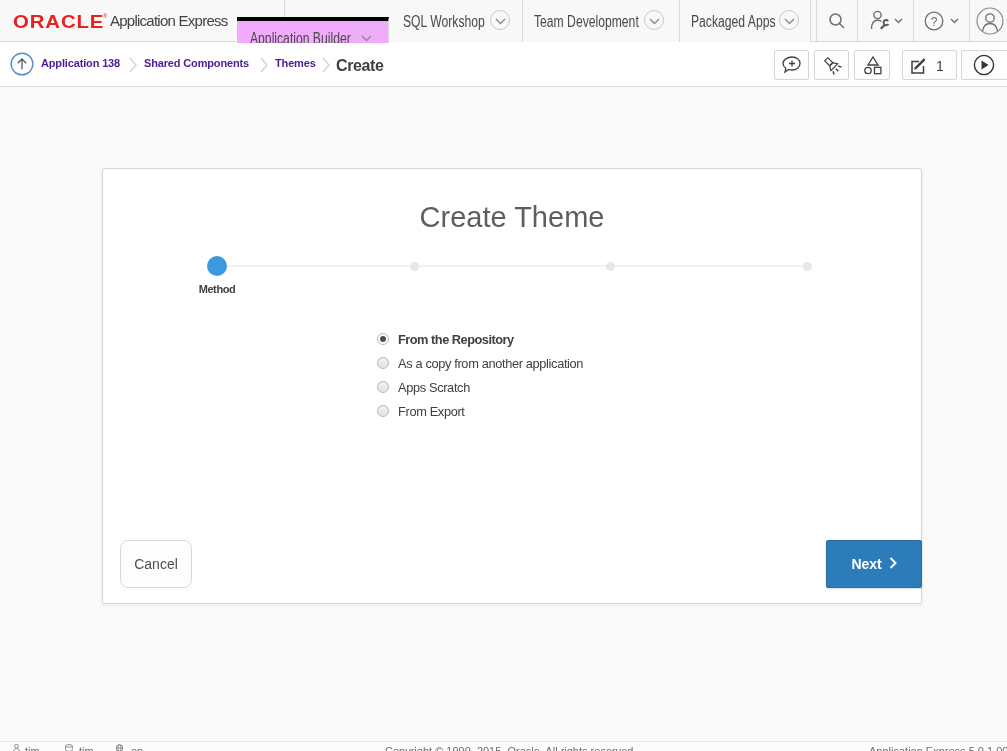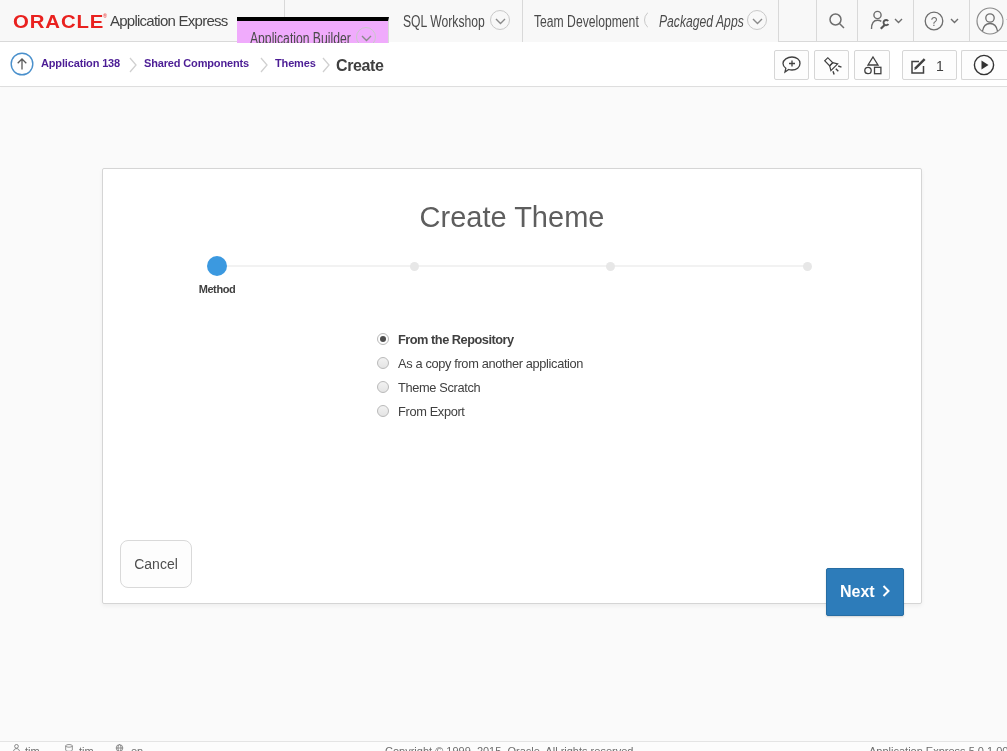--- a/index.html
+++ b/index.html
@@ -38,21 +38,21 @@
   #tdot-big { position:absolute; left:104px; top:87px; width:20px; height:20px; border-radius:50%; background:#3b99e0; }
   #tlabel { position:absolute; left:64px; top:113.5px; width:100px; text-align:center; font-size:11px; letter-spacing:-0.4px; font-weight:bold; color:#404040; }
 
   .radio-row { position:absolute; left:274px; height:24px; }
   .rb { position:absolute; left:0; top:0; width:12px; height:12px; border-radius:50%; border:1px solid #b9b9b9; background:linear-gradient(#f2f2f2,#e4e4e4); }
   .rb.sel { background:#fdfdfd; }
   .rb.sel::after { content:""; position:absolute; left:2px; top:2px; width:6px; height:6px; border-radius:50%; background:#4d4d4d; }
   .rlabel { position:absolute; left:21px; top:-1px; font-size:12.8px; letter-spacing:-0.35px; color:#404040; white-space:nowrap; }
 
   #cancel { position:absolute; left:17px; top:371px; width:72px; height:48px; background:#fdfdfd; border:1px solid #d9d9d9; border-radius:8px; font-size:14px; color:#4f4f4f; text-align:center; line-height:46px; }
-  #next { position:absolute; left:723px; top:371px; width:78px; height:48px; background:#2d7cba; border:1px solid #276da3; border-radius:2px; font-size:16px; font-weight:bold; color:#fff; text-align:center; line-height:46px; box-shadow:0 1px 2px rgba(0,0,0,0.15);margin-top:28px; }
+  #next { position:absolute; left:723px; top:371px; width:96px; height:48px; background:#2d7cba; border:1px solid #276da3; border-radius:2px; font-size:14px; font-weight:bold; color:#fff; text-align:center; line-height:46px; box-shadow:0 1px 2px rgba(0,0,0,0.15); }
 
   
   #footer { position:absolute; left:0; top:741px; width:1007px; height:10px; background:#fcfcfc; border-top:1px solid #e4e4e4; }
   .ftxt { position:absolute; top:3px; font-size:11px; color:#6d6d6d; white-space:nowrap; }
 </style>
 </head>
 <body>
 <div id="page">
 
   <div id="hdr">
@@ -79,21 +79,21 @@
       </span>
   </div>
   <div class="tab" style="left:523px; width:157px;">
     <span class="t" style="left:11px;">Team Development</span>
     <span class="chev-circ" style="left:121px;">
         <svg width="11" height="7" viewBox="0 0 11 7">
           <path d="M1 1 L5.5 5.5 L10 1" fill="none" stroke="#8a8a8a" stroke-width="1.4"></path>
         </svg>
       </span>
   </div>
-  <div class="tab" style="left:648px; width:131px;font-style:italic;">
+  <div class="tab" style="left:680px; width:131px;">
     <span class="t" style="left:11px;">Packaged Apps</span>
     <span class="chev-circ" style="left:99px;">
         <svg width="11" height="7" viewBox="0 0 11 7">
           <path d="M1 1 L5.5 5.5 L10 1" fill="none" stroke="#8a8a8a" stroke-width="1.4"></path>
         </svg>
       </span>
   </div>
 
   <div class="hicon" style="left:816px; width:41px;">
     <svg width="20" height="20" style="position:absolute;left:10px;top:11px;" viewBox="0 0 20 20">
@@ -201,21 +201,21 @@
       <div class="radio-row" style="top:164px;">
         <span class="rb sel"></span>
         <span class="rlabel" style="font-weight:bold; letter-spacing:-0.5px;">From the Repository</span>
       </div>
       <div class="radio-row" style="top:188px;">
         <span class="rb"></span>
         <span class="rlabel">As a copy from another application</span>
       </div>
       <div class="radio-row" style="top:212px;">
         <span class="rb"></span>
-        <span class="rlabel">Theme Scratch</span>
+        <span class="rlabel">Apps Scratch</span>
       </div>
       <div class="radio-row" style="top:236px;">
         <span class="rb"></span>
         <span class="rlabel">From Export</span>
       </div>
 
       <div id="cancel">Cancel</div>
       <div id="next">Next <svg width="8" height="12" viewBox="0 0 8 12" style="margin-left:3px;">
             <path d="M1.5 1 L6.5 6 L1.5 11" fill="none" stroke="#fff" stroke-width="2"></path>
           </svg></div>

